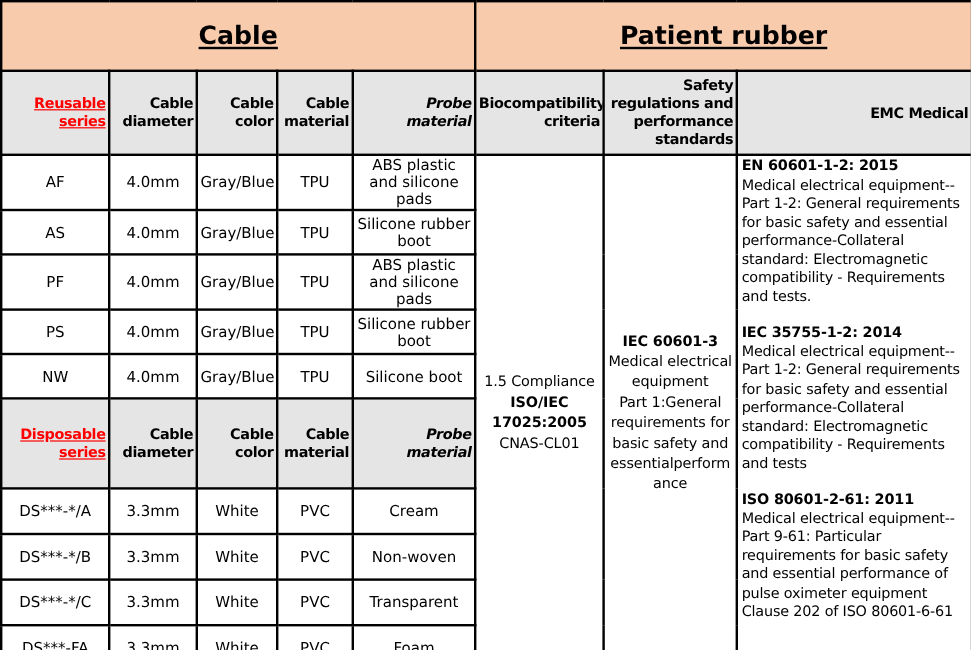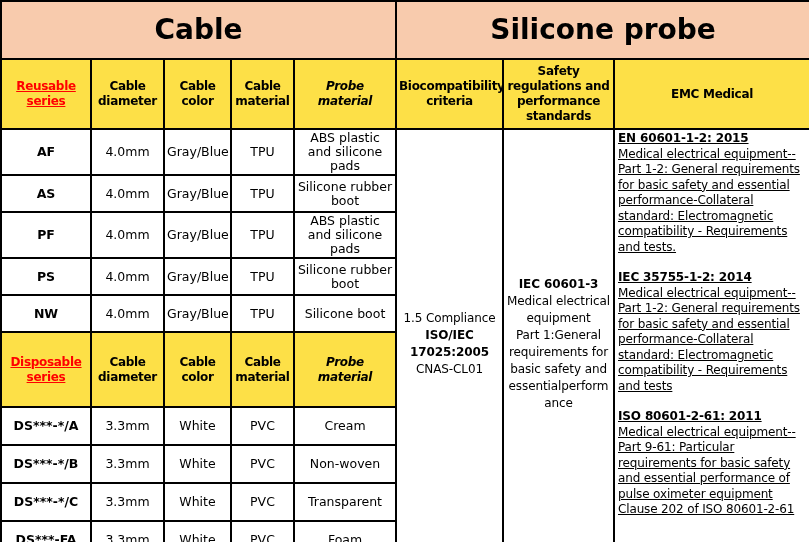--- a/index.html
+++ b/index.html
@@ -22,37 +22,39 @@
     vertical-align: middle;
     padding: 1px 2px;
     font-size: 12.5px;
     line-height: 14px;
     overflow: hidden;
     box-sizing: border-box;
   }
   tr.banner-row { height: 58px; }
   tr.banner-row td {
     background: #F8CBAD;
-    font-size: 28px;
+    font-size: 21px;
     font-weight: bold;
     line-height: 22px;
+    text-decoration: underline;
   }
   tr.header-row { height: 70px; }
   tr.header-row td, tr.dheader-row td {
-    background: #fde047;
+    background: #e5e5e5;
     font-weight: bold;
     font-size: 12px;
     letter-spacing: -0.3px;
     line-height: 15px;
+    text-align: right;
   }
   tr.body-row { height: 37px; }
   tr.dheader-row { height: 75px; }
   tr.ds-row { height: 38px; }
   td.series {
-    font-weight: bold;
+    font-weight: normal;
   }
   .red { color: #FF0000; text-decoration: underline; }
   .blk70 { display: inline-block; max-width: 70px; font-style: italic; }
   td.bio-cell, td.safety-cell {
     background: #ffffff;
     font-size: 12px;
     line-height: 17px;
     letter-spacing: -0.1px;
   }
   td.safety-cell { overflow-wrap: break-word; word-wrap: break-word; }
@@ -63,21 +65,20 @@
     text-align: left;
     padding: 1px 3px;
     overflow-wrap: break-word;
     word-wrap: break-word;
   }
   .emc-block {
     font-size: 12px;
     line-height: 15.5px;
     letter-spacing: -0.15px;
     margin-bottom: 15px;
-    text-decoration: underline;
   }
   .emc-block:last-child { margin-bottom: 16px; }
   .emc-title { font-weight: bold; }
 </style>
 </head>
 <body>
 
 <table class="spec">
   <colgroup>
     <col style="width:90px">
@@ -86,21 +87,21 @@
       <col style="width:63px">
     <col style="width:102px">
       <col style="width:107px">
       <col style="width:111px">
       <col style="width:196px">
   </colgroup>
 
   <tbody>
       <tr class="banner-row">
     <td colspan="5">Cable</td>
-    <td colspan="3">Silicone probe</td>
+    <td colspan="3">Patient rubber</td>
   </tr>
 
   <tr class="header-row">
     <td class="red">Reusable series</td>
     <td>Cable diameter</td>
     <td>Cable color</td>
     <td>Cable material</td>
     <td><span class="blk70">Probe material</span></td>
     <td>Biocompatibility criteria</td>
     <td>Safety regulations and performance standards</td>
@@ -128,21 +129,21 @@
         <div class="emc-title">EN 60601-1-2: 2015</div>
         <div class="emc-body">Medical electrical equipment--Part 1-2: General requirements for basic safety and essential performance-Collateral standard: Electromagnetic compatibility - Requirements and tests.</div>
       </div>
       <div class="emc-block">
         <div class="emc-title">IEC 35755-1-2: 2014</div>
         <div class="emc-body">Medical electrical equipment--Part 1-2: General requirements for basic safety and essential performance-Collateral standard: Electromagnetic compatibility - Requirements and tests</div>
       </div>
       <div class="emc-block">
         <div class="emc-title">ISO 80601-2-61: 2011</div>
         <div class="emc-body">Medical electrical equipment--Part 9-61: Particular requirements for basic safety and essential performance of pulse oximeter equipment</div>
-        <div class="emc-body">Clause 202 of ISO 80601-2-61</div>
+        <div class="emc-body">Clause 202 of ISO 80601-6-61</div>
       </div>
     </td>
   </tr>
   <tr class="body-row">
     <td class="series">AS</td>
     <td>4.0mm</td>
     <td>Gray/Blue</td>
     <td>TPU</td>
     <td>Silicone rubber boot</td>
   </tr>

